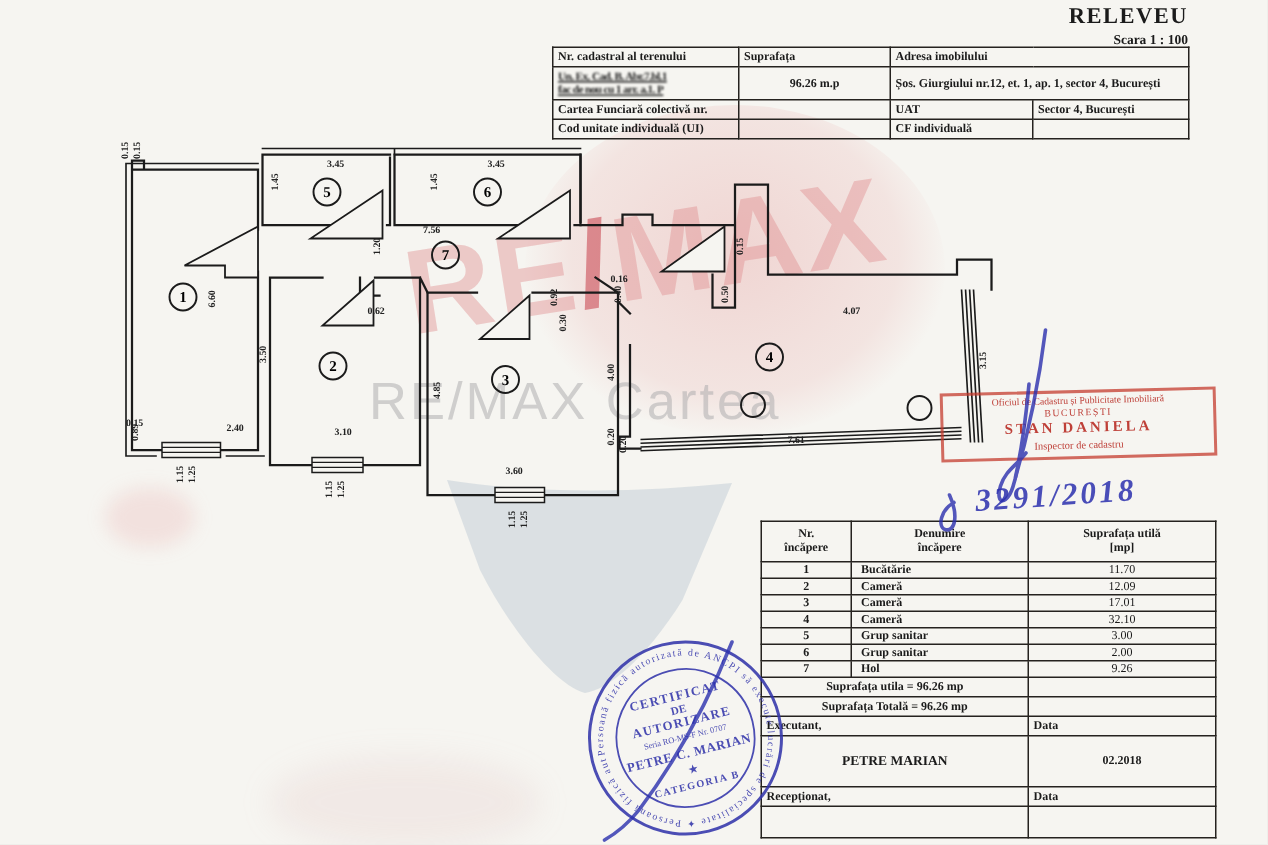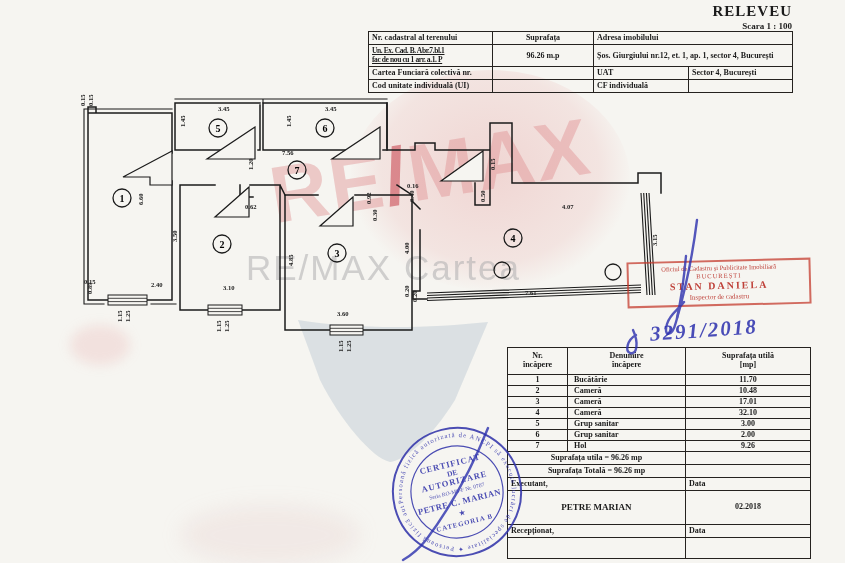--- a/index.html
+++ b/index.html
@@ -29,21 +29,21 @@
   .toptab{position:absolute;left:368px;top:31px;width:424px;z-index:3;
           font-size:8px;font-weight:bold;line-height:1.15;table-layout:fixed;}
   .toptab td{height:12px;}
   .scribble{filter:blur(.55px);letter-spacing:-.4px;line-height:1.1;font-size:7.5px;
             text-decoration:underline;}
   .bottab{position:absolute;left:507px;top:347px;width:303px;z-index:3;
           font-size:8px;line-height:1.1;table-layout:fixed;background:rgba(246,245,241,.0);}
   .bottab td{height:10px;}
   .bottab .hd{font-weight:bold;text-align:center;height:26px;}
   .bottab .num{text-align:center;font-weight:bold;}
-  .bottab .val{text-align:center;font-weight:bold;}
+  .bottab .val{text-align:center;font-weight:normal;}
   .bottab .nm{padding-left:6px;font-weight:bold;}
   .bottab .tot{text-align:center;font-weight:bold;height:12px;}
   .bottab .lbl{text-align:left;font-weight:bold;height:12px;}
   .bottab .big{height:33px;text-align:center;font-weight:bold;font-size:9px;}
   .bottab .empty{height:20px;}
   
   .plan{position:absolute;left:75px;top:93px;z-index:2;}
   
   .redstamp{position:absolute;left:627px;top:260px;width:176px;z-index:4;
       border:2px solid rgba(196,59,46,.75);color:rgba(186,48,40,.92);
@@ -81,21 +81,21 @@
   <table class="toptab">
     <colgroup>
         <col style="width:124px">
         <col style="width:101px">
         <col style="width:95px">
         <col style="width:104px">
       </colgroup>
     <tbody>
         <tr>
       <td>Nr. cadastral al terenului</td>
-      <td style="text-align:center">Suprafața</td>
+      <td style="text-align:left">Suprafața</td>
       <td colspan="2">Adresa imobilului</td>
     </tr>
     <tr style="height:22px">
       <td>
         <div class="scribble">Un. Ex. Cad. B. Abr.7.bl.1</div>
         <div class="scribble">fac de nou cu 1 arr. a.1. P</div>
       </td>
       <td style="text-align:center">96.26 m.p</td>
       <td colspan="2">Șos. Giurgiului nr.12, et. 1, ap. 1, sector 4, București</td>
     </tr>
@@ -234,21 +234,21 @@
     </tbody>
       <tbody id="rooms-rows">
         <tr>
           <td class="num">1</td>
           <td class="nm">Bucătărie</td>
           <td class="val">11.70</td>
         </tr>
         <tr>
           <td class="num">2</td>
           <td class="nm">Cameră</td>
-          <td class="val">10.48</td>
+          <td class="val">12.09</td>
         </tr>
         <tr>
           <td class="num">3</td>
           <td class="nm">Cameră</td>
           <td class="val">17.01</td>
         </tr>
         <tr>
           <td class="num">4</td>
           <td class="nm">Cameră</td>
           <td class="val">32.10</td>

